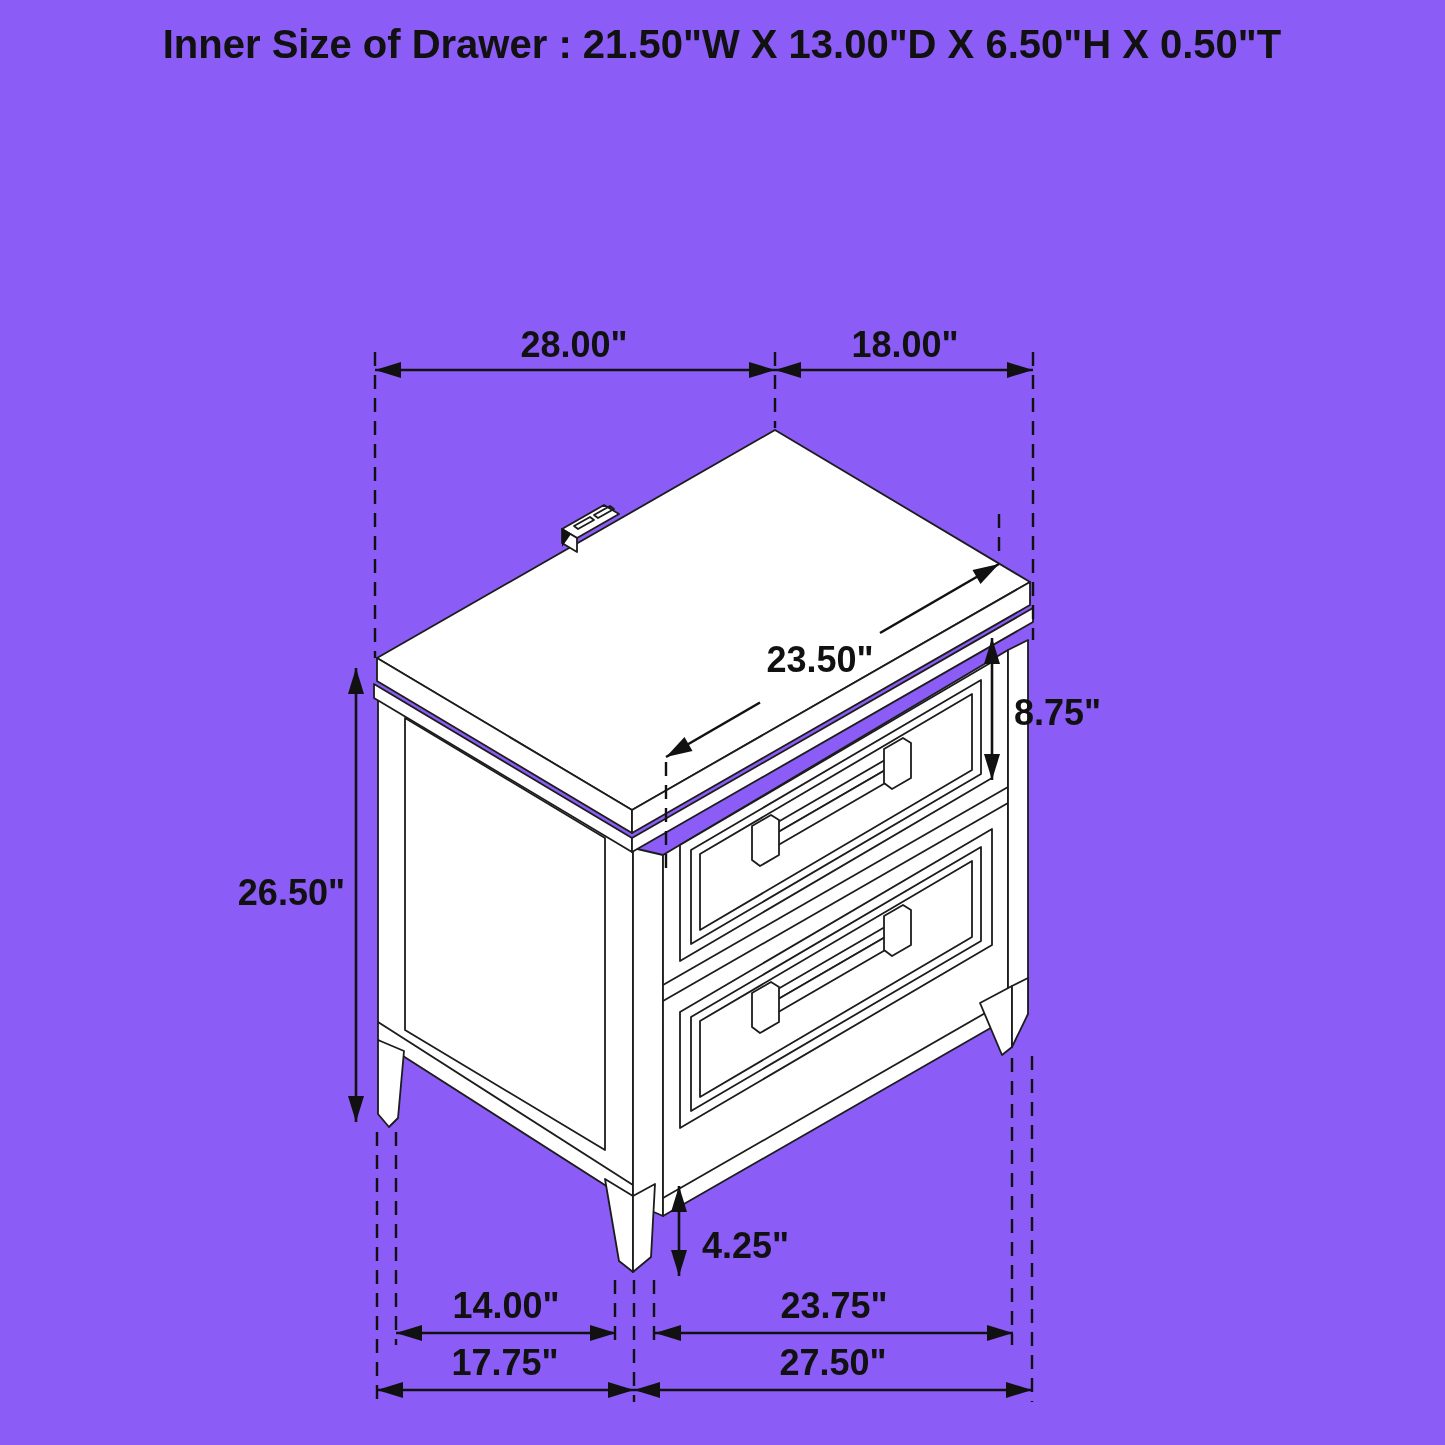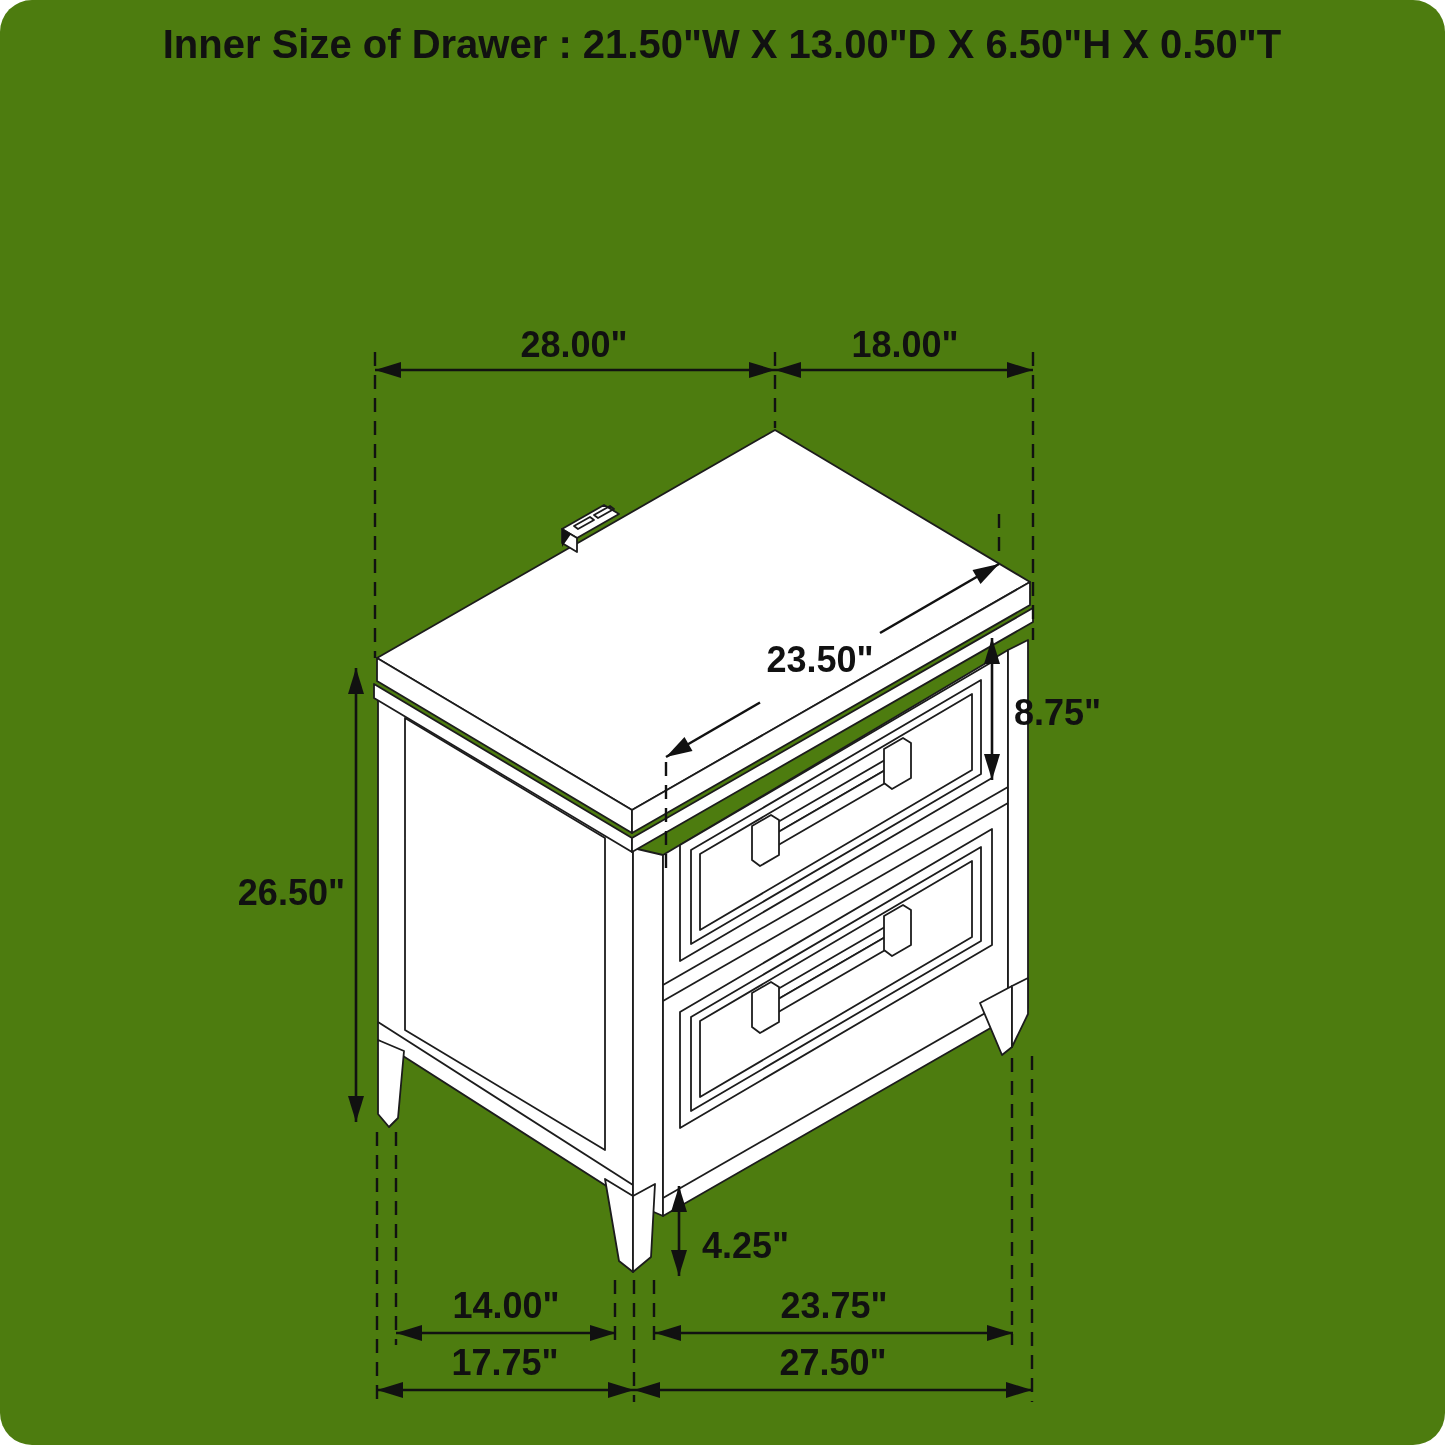--- a/index.html
+++ b/index.html
@@ -7,23 +7,22 @@
     padding: 0;
     background: #ffffff;
     width: 1445px;
     height: 1445px;
     font-family: "Liberation Sans", sans-serif;
   }
   .stage {
     position: relative;
     width: 1445px;
     height: 1445px;
-    background: #4d7c0f;
+    background: #8b5cf6;
     overflow: hidden;
-    border-radius: 32px;
   }
   svg { display: block; }
   .cab {
     fill: #ffffff;
     stroke: #1c1c1c;
     stroke-width: 1.8;
     stroke-linejoin: round;
   }
   .cabline {
     fill: none;

